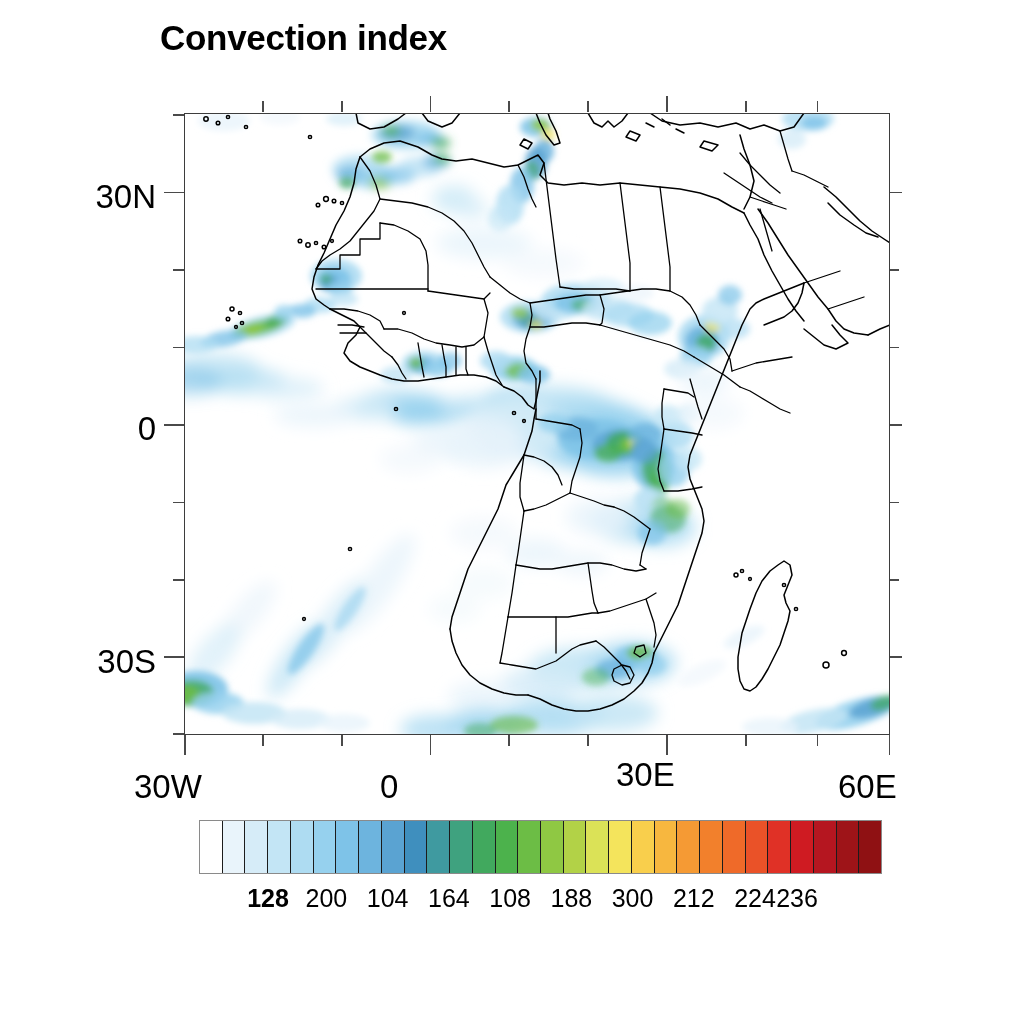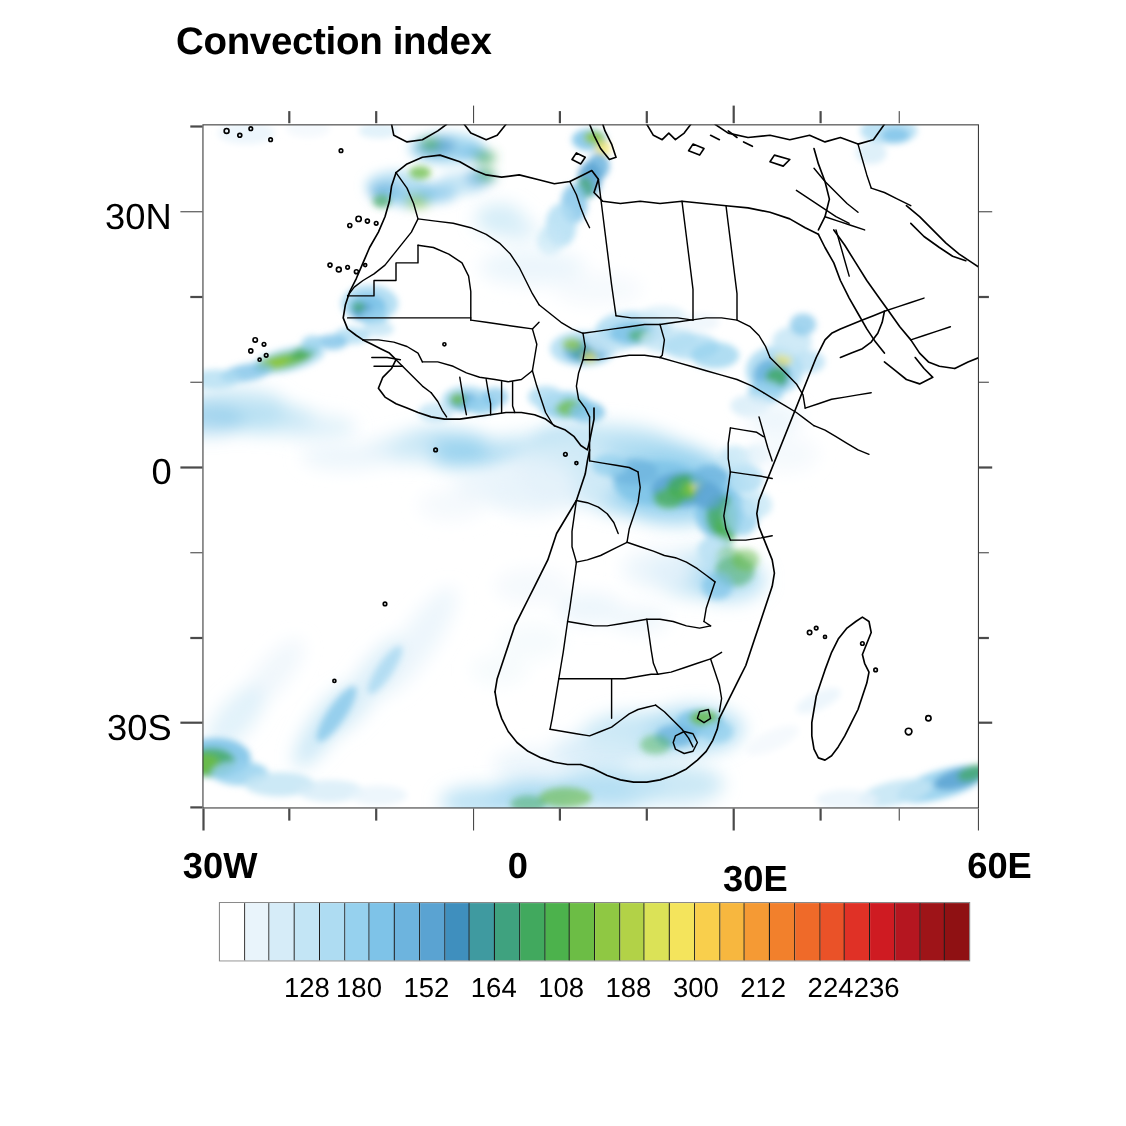--- a/index.html
+++ b/index.html
@@ -34,21 +34,21 @@
   .tick{position:absolute;background:#4a4a4a;}
   .tick.v{width:1.5px;}
   .tick.h{height:1.5px;}
 
   
   .axlabel{
     position:absolute;font-size:33px;font-weight:normal;color:#000;
     white-space:nowrap;
   }
   .ylab{text-align:right;}
-  .xlab{text-align:right;font-weight:bold;}
+  .xlab{text-align:left;}
 
   
   #cbar{
     position:absolute;left:199px;top:820px;width:681px;height:52px;
     display:flex;border:1.3px solid #8a8a8a;box-sizing:content-box;
   }
   #cbar .seg{flex:1 1 0;height:52px;border-right:1px solid #1c1c1c;box-sizing:border-box;}
   #cbar .seg:first-child{border-left:none;}
   #cbar .seg:last-child{border-right:none;}
   #cbarlabels{
@@ -611,21 +611,21 @@
     <div class="tick h" style="left:890px;top:501.7px;width:9px;"></div>
     <div class="tick h" style="left:890px;top:579px;width:9px;"></div>
   </div>
 
   <div class="axlabel ylab" style="left:60px;top:178px;width:96px;">30N</div>
   <div class="axlabel ylab" style="left:60px;top:410px;width:96px;">0</div>
   <div class="axlabel ylab" style="left:60px;top:643px;width:96px;">30S</div>
 
   <div class="axlabel xlab" style="left:134px;top:768px;width:100px;">30W</div>
   <div class="axlabel xlab" style="left:380px;top:768px;width:100px;">0</div>
-  <div class="axlabel xlab" style="left:616px;top:780px;width:100px;">30E</div>
+  <div class="axlabel xlab" style="left:616px;top:756px;width:100px;">30E</div>
   <div class="axlabel xlab" style="left:838px;top:768px;width:100px;">60E</div>
 
   <div id="cbar">
       <div class="seg" style="background: rgb(255, 255, 255);"></div>
       <div class="seg" style="background: rgb(233, 244, 251);"></div>
       <div class="seg" style="background: rgb(214, 236, 248);"></div>
       <div class="seg" style="background: rgb(195, 229, 245);"></div>
       <div class="seg" style="background: rgb(174, 220, 242);"></div>
       <div class="seg" style="background: rgb(150, 209, 238);"></div>
       <div class="seg" style="background: rgb(126, 195, 232);"></div>
@@ -647,23 +647,23 @@
       <div class="seg" style="background: rgb(242, 128, 44);"></div>
       <div class="seg" style="background: rgb(239, 106, 41);"></div>
       <div class="seg" style="background: rgb(234, 82, 40);"></div>
       <div class="seg" style="background: rgb(224, 49, 38);"></div>
       <div class="seg" style="background: rgb(207, 27, 34);"></div>
       <div class="seg" style="background: rgb(181, 22, 32);"></div>
       <div class="seg" style="background: rgb(158, 20, 24);"></div>
       <div class="seg" style="background: rgb(143, 17, 19);"></div>
     </div>
   <div id="cbarlabels">
-      <span style="left: 80px;">128</span>
-      <span style="left: 127.381px;">180</span>
-      <span style="left: 188.622px;">152</span>
+      <span style="left: 69px; font-weight: bold;">128</span>
+      <span style="left: 127.381px;">200</span>
+      <span style="left: 188.622px;">104</span>
       <span style="left: 249.863px;">164</span>
       <span style="left: 311.104px;">108</span>
       <span style="left: 372.345px;">188</span>
       <span style="left: 433.586px;">300</span>
       <span style="left: 494.827px;">212</span>
       <span style="left: 556.068px;">224</span>
       <span style="left: 598px;">236</span>
     </div>
 
 </div>

